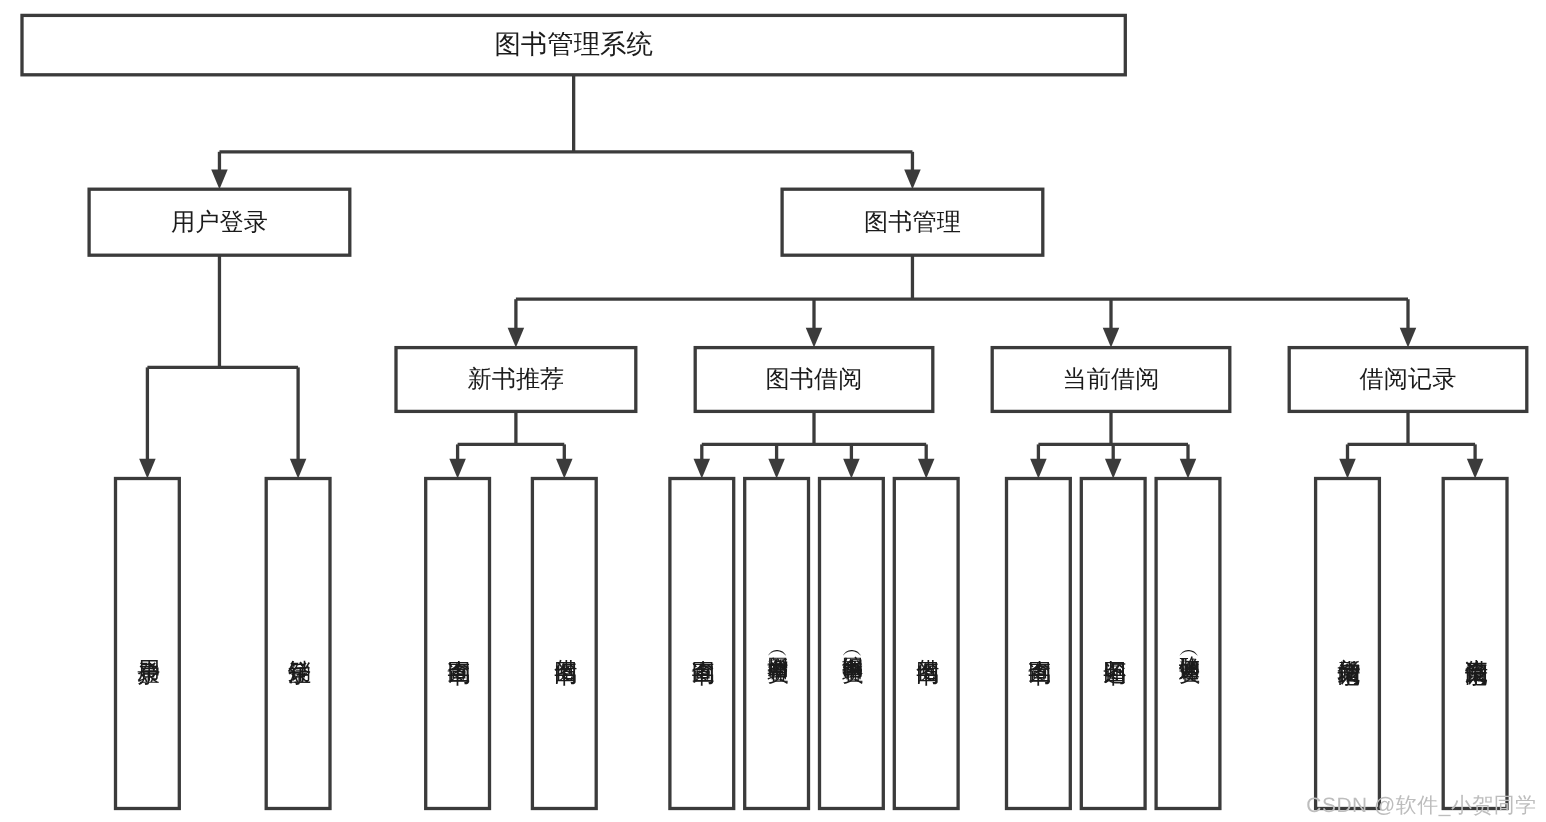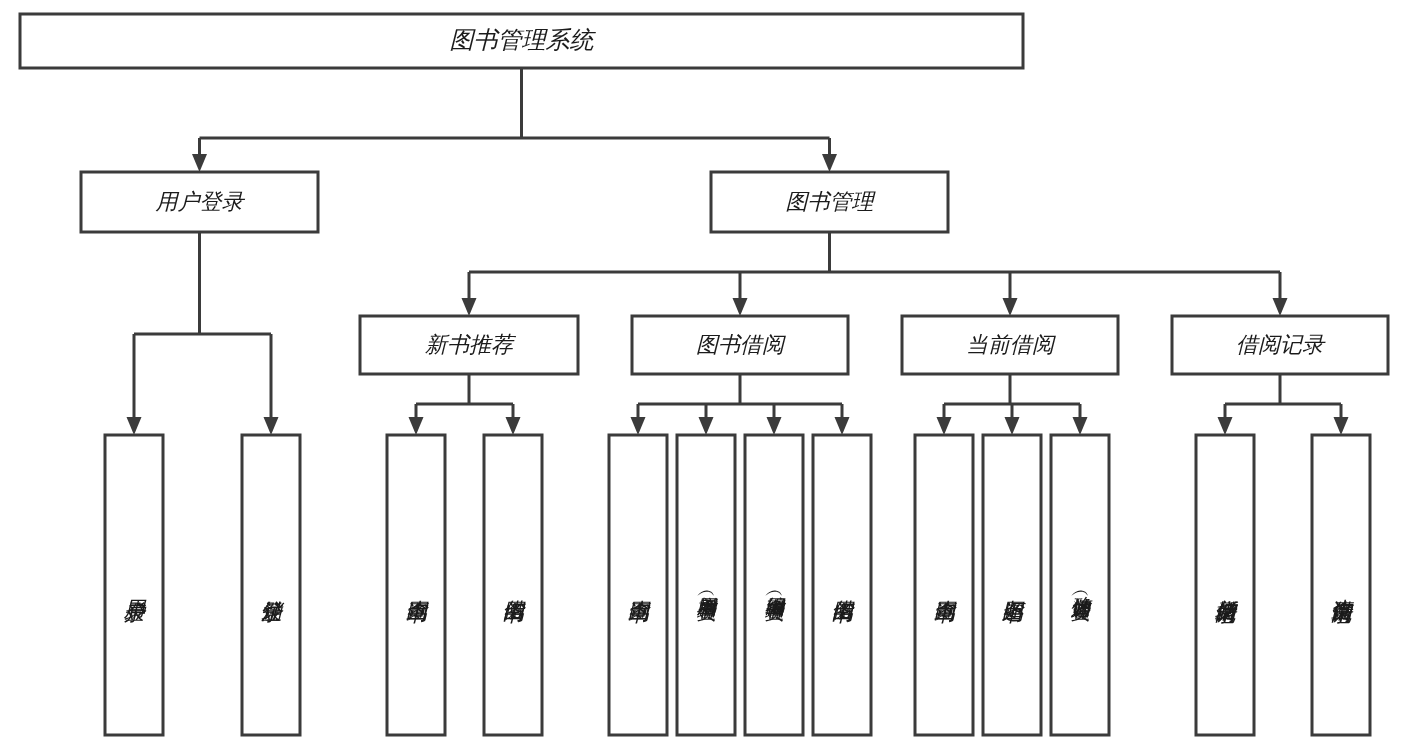--- a/index.html
+++ b/index.html
@@ -5,21 +5,20 @@
 <style>
   html,body{margin:0;padding:0;background:#ffffff;}
   body{
     font-family:"Liberation Sans","DejaVu Sans",sans-serif;
     width:1405px;height:747px;overflow:hidden;
   }
   #diagram-root{
     position:relative;
     width:1405px;height:747px;
     background:#ffffff;
-    font-style:italic;
   }
   svg#tree-svg{
     position:absolute;left:0;top:0;
     width:1405px;height:747px;
     display:block;
   }
   .node-rect{
     fill:#ffffff;
     stroke:#3b3b3b;
     stroke-width:3;
@@ -172,13 +171,14 @@
       <div class="leaf-label-cell" style="left: 677px; top: 435px; width: 58px; height: 300px; font-size: 19px;">新增图书（管理员）</div>
       <div class="leaf-label-cell" style="left: 745px; top: 435px; width: 58px; height: 300px; font-size: 19px;">编辑图书（管理员）</div>
       <div class="leaf-label-cell" style="left: 813px; top: 435px; width: 58px; height: 300px; font-size: 21px;">借阅图书</div>
       <div class="leaf-label-cell" style="left: 915px; top: 435px; width: 58px; height: 300px; font-size: 21px;">查询图书</div>
       <div class="leaf-label-cell" style="left: 983px; top: 435px; width: 58px; height: 300px; font-size: 21px;">归还图书</div>
       <div class="leaf-label-cell" style="left: 1051px; top: 435px; width: 58px; height: 300px; font-size: 19px;">确认归还（管理员）</div>
       <div class="leaf-label-cell" style="left: 1196px; top: 435px; width: 58px; height: 300px; font-size: 21px;">新增借阅记录</div>
       <div class="leaf-label-cell" style="left: 1312px; top: 435px; width: 58px; height: 300px; font-size: 21px;">查询借阅记录</div>
     </div>
 
+  <div id="watermark">CSDN @软件_小贺同学</div>
 </div>
 
 </body></html>

